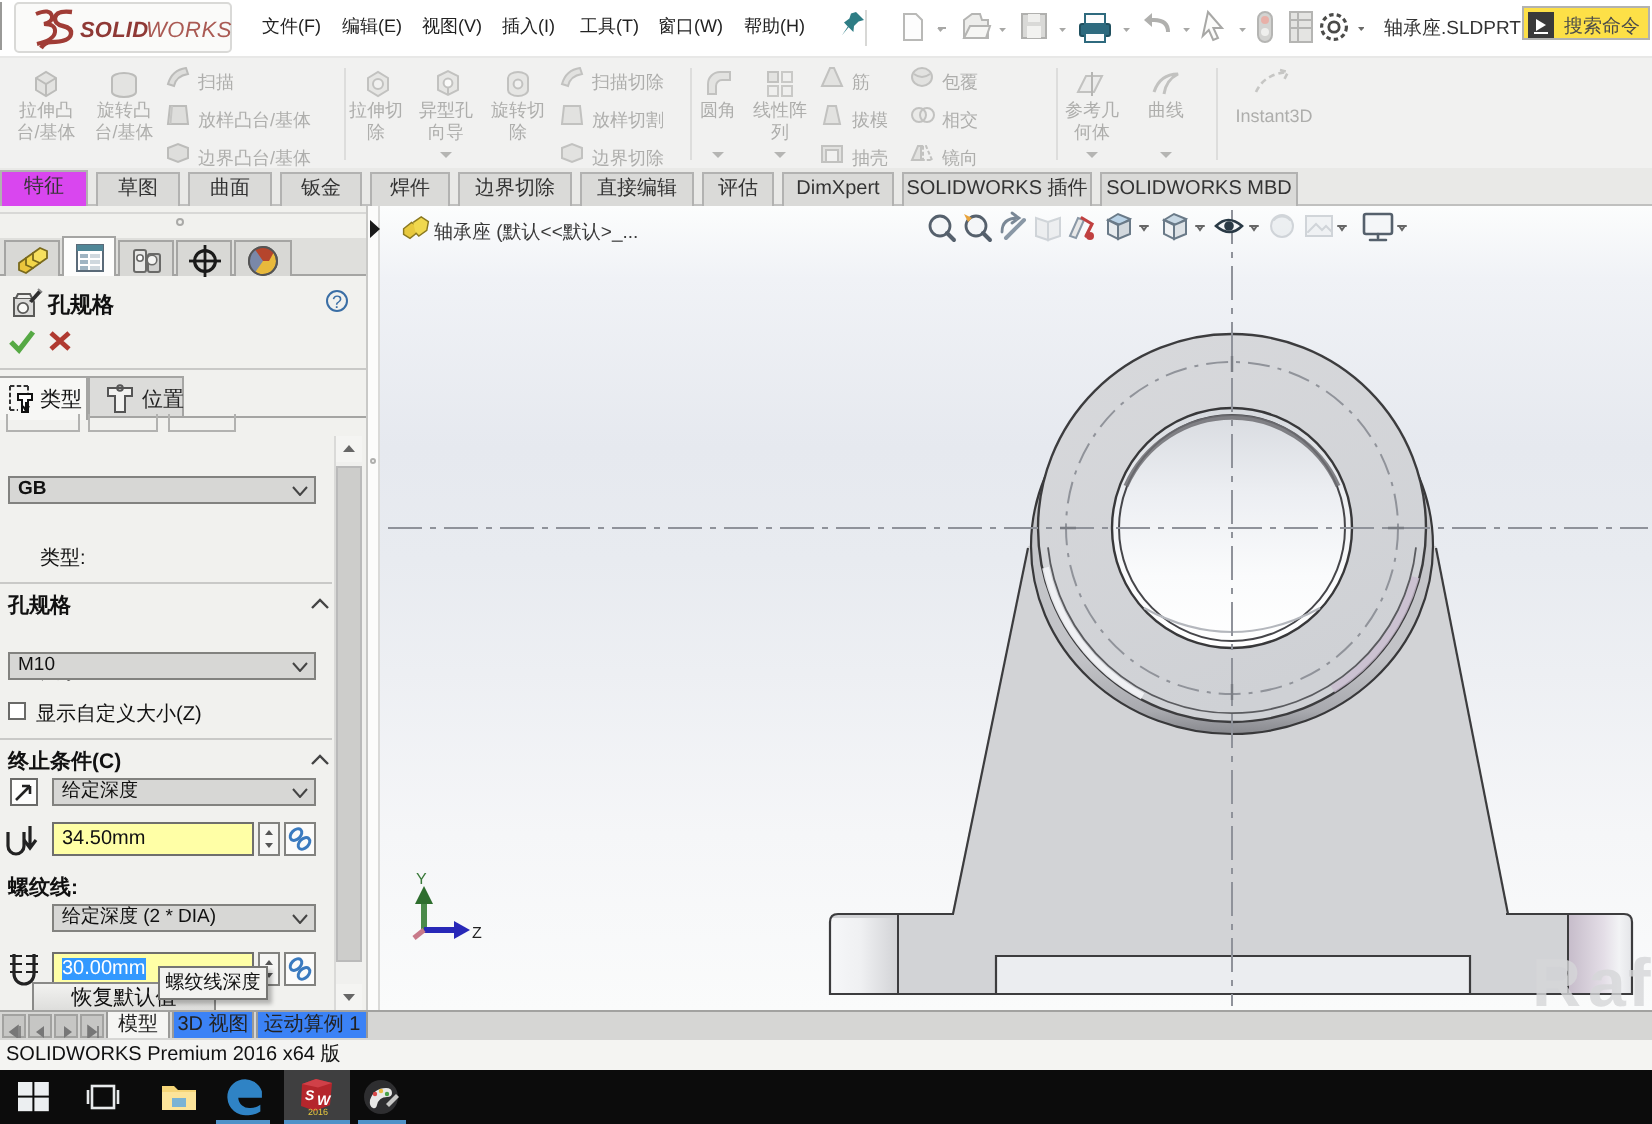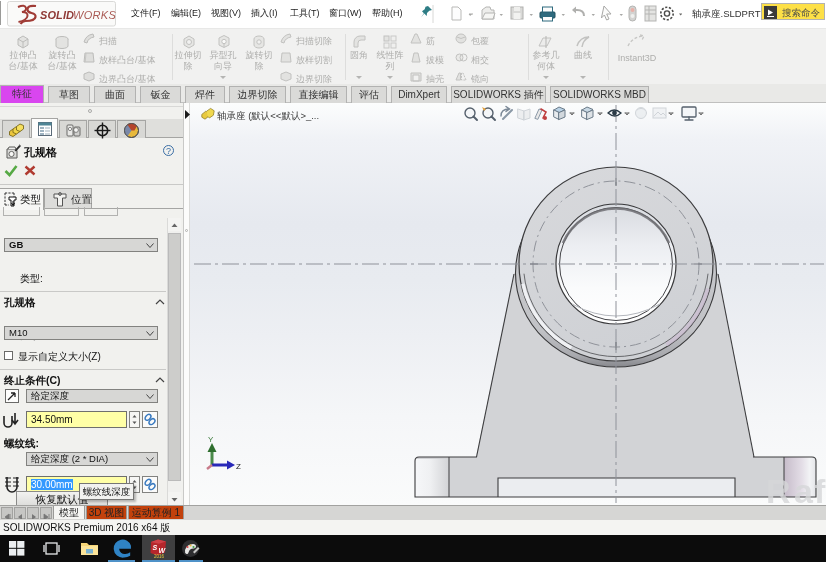--- a/index.html
+++ b/index.html
@@ -34,21 +34,21 @@
 .linkbtn { position:absolute; left:142px; width:16px; height:17px; background:#fbfbfa; border:1px solid #82827f; }
 .carr { position:absolute; }
 
 
 #viewport { left:190px; top:103px; width:636px; height:402px;
   background:linear-gradient(180deg,#fcfdfd 0%, #f0f2f6 9%, #e6e9ef 30%, #e8ebf0 44%, #edeff3 58%, #f5f6f8 78%, #fafbfb 100%); }
 #splitter { left:183px; top:103px; width:7px; height:402px; background:#fcfcfb; border-left:1px solid #c9c9c7; border-right:1px solid #dadad8; }
 
 
 #modeltabs { left:0; top:505px; width:826px; height:14px; background:#d6d6d4; border-top:1px solid #a2a2a0; }
-.mtab { position:absolute; top:0px; height:14px; font-size:10px; color:#222; text-align:center; line-height:13px; background:#c2410c; border:1px solid #9a9a98; border-top:none;}
+.mtab { position:absolute; top:0px; height:14px; font-size:10px; color:#222; text-align:center; line-height:13px; background:#3b82f6; border:1px solid #9a9a98; border-top:none;}
 .mtab.active { background:#f5f5f3; }
 .navbtn { position:absolute; top:1px; width:12px; height:12px; background:#c6c6c4; border:1px solid #a2a2a0; }
 #statusbar { left:0; top:519px; width:826px; height:16px; background:#f4f4f2; border-top:1px solid #d6d6d4; font-size:10px; color:#111; line-height:15px; padding-left:3px; }
 #taskbar { left:0; top:535px; width:826px; height:27px; background:#0c0c0c; }
 .tbline { position:absolute; top:25px; height:2px; background:#4f92c8; }
 </style>
 </head>
 <body>
 <div id="app">
 

